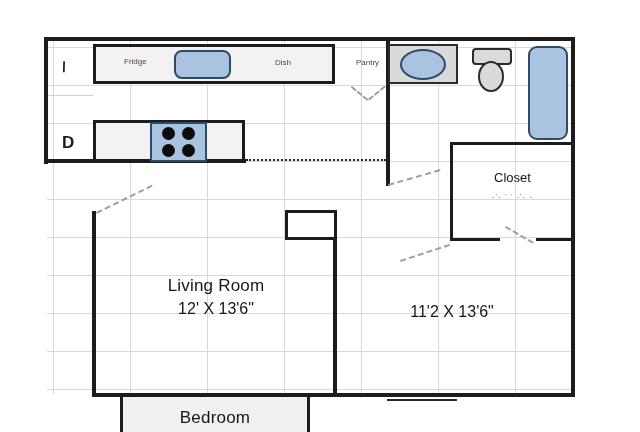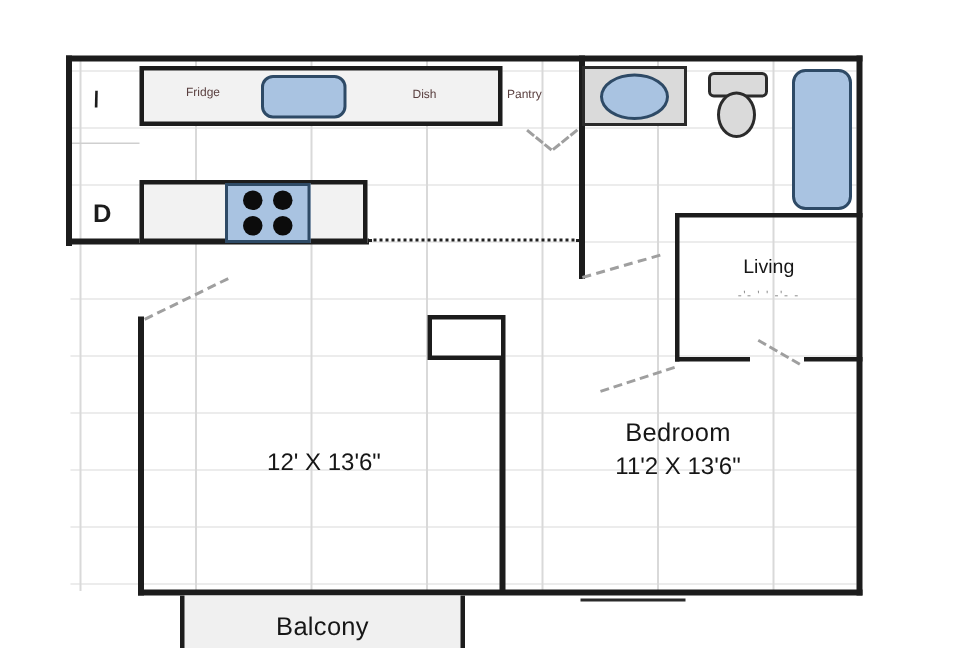--- a/index.html
+++ b/index.html
@@ -71,41 +71,41 @@
   <div class="thinline" style="left:387px;top:399px;width:70px;height:2px;"></div>
 
   <div class="lightline" style="left:48px;top:95px;width:45px;height:1px;"></div>
   <div class="lbl mark-lbl" style="left:62px;top:58px;transform:skewX(-12deg);">\</div>
   <div class="lbl mark-lbl" style="left:62px;top:133px;font-size:17px;">D</div>
 
   <div class="counter" style="left:93px;top:44px;width:242px;height:40px;"></div>
   <div class="bluefix" style="left:174px;top:50px;width:57px;height:29px;border-radius:8px;"></div>
   <div class="lbl small-lbl" style="left:124px;top:57px;">Fridge</div>
   <div class="lbl small-lbl" style="left:275px;top:58px;text-align:center;">Dish</div>
-  <div class="lbl small-lbl" style="left:338px;top:58px;">Pantry</div>
+  <div class="lbl small-lbl" style="left:356px;top:58px;">Pantry</div>
 
   <div class="counter" style="left:93px;top:120px;width:152px;height:42px;"></div>
   <div class="bluefix" style="left:150px;top:122px;width:57px;height:40px;"></div>
   <div class="burners">
     <span class="burner"></span>
     <span class="burner"></span>
     <span class="burner"></span>
     <span class="burner"></span>
   </div>
 
   <div class="grayfix" style="left:388px;top:44px;width:70px;height:40px;border-width:2px;"></div>
   <div class="bluefix" style="left:400px;top:49px;width:46px;height:31px;border-radius:50%;"></div>
   <div class="grayfix" style="left:472px;top:48px;width:40px;height:17px;border-radius:4px;"></div>
   <div class="grayfix" style="left:478px;top:61px;width:26px;height:31px;border-radius:50%;"></div>
   <div class="bluefix" style="left:528px;top:46px;width:40px;height:94px;border-radius:9px;"></div>
 
-  <div class="lbl closet-lbl" style="left:455px;top:170px;width:115px;">Living</div>
+  <div class="lbl closet-lbl" style="left:455px;top:170px;width:115px;">Closet</div>
   <div class="lbl obscured" style="left:455px;top:192px;width:115px;">-'-  ' '  -'- -</div>
 
+  <div class="lbl room-lbl" style="left:116px;top:276px;width:200px;">Living Room</div>
   <div class="lbl dim-lbl" style="left:116px;top:300px;width:200px;">12' X 13'6"</div>
 
-  <div class="lbl room-lbl" style="left:352px;top:279px;width:200px;">Bedroom</div>
   <div class="lbl dim-lbl" style="left:352px;top:303px;width:200px;">11'2 X 13'6"</div>
 
   <div class="balcony"></div>
-  <div class="lbl room-lbl" style="left:120px;top:408px;width:190px;">Balcony</div>
+  <div class="lbl room-lbl" style="left:120px;top:408px;width:190px;">Bedroom</div>
 
 </div>
 
 </body></html>

